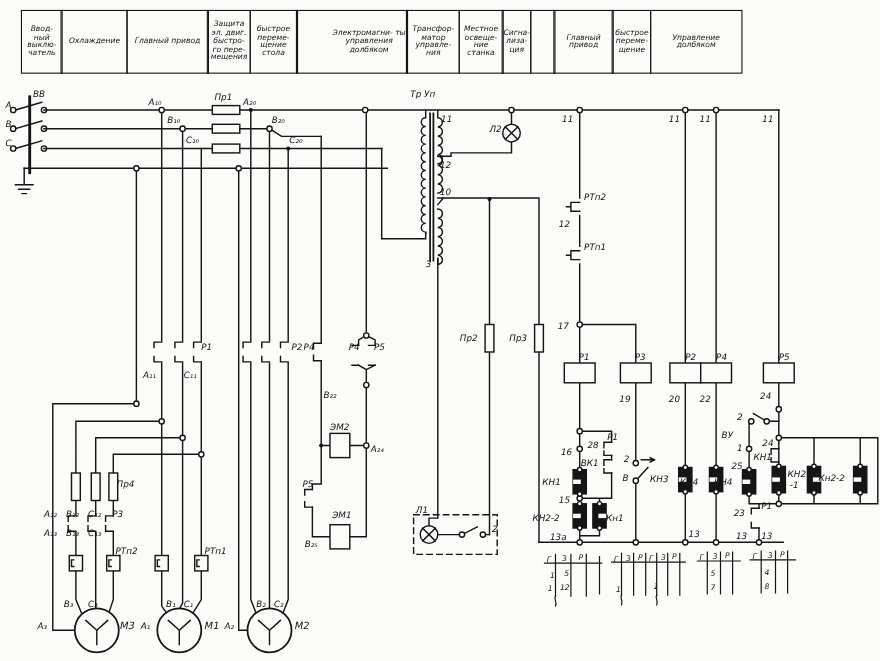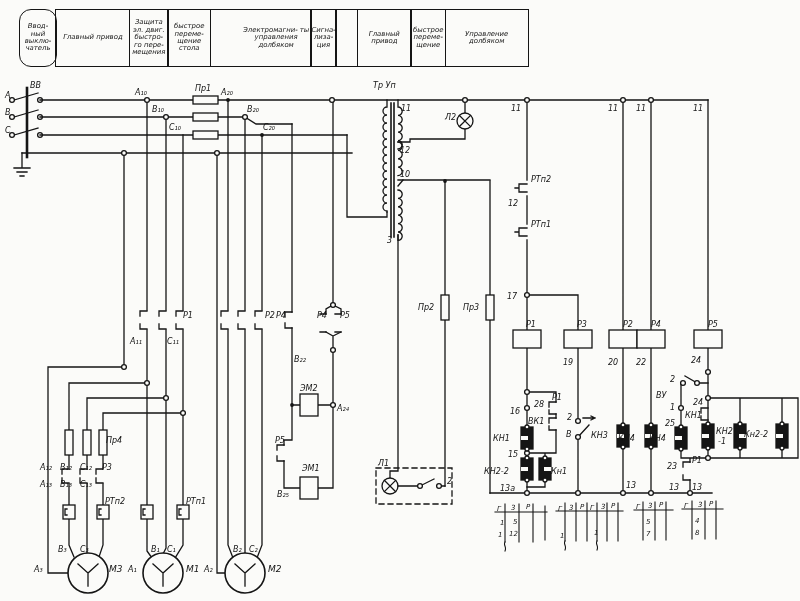--- a/index.html
+++ b/index.html
@@ -4,33 +4,36 @@
 <style>
   html,body{margin:0;padding:0;background:#e8e8e6;}
   #page{position:relative;width:800px;height:601px;background:#fbfbf9;overflow:hidden;
         font-family:"DejaVu Sans",sans-serif;}
   
   #hdr{position:absolute;left:19px;top:9px;display:flex;}
   .hcell{box-sizing:border-box;border:1.6px solid #151515;margin-left:-1.6px;height:58px;
          display:flex;align-items:center;justify-content:center;text-align:center;
          font-style:italic;font-size:6.9px;line-height:1.08;color:#141414;padding:1px 1px;
          font-family:"DejaVu Sans",sans-serif;}
-  .hcell:first-child{margin-left:0;border-radius:12px;}
+  .hcell:first-child{margin-left:0;}
   svg text{font-family:"DejaVu Sans",sans-serif;font-style:italic;fill:#141414;}
 </style>
 </head>
 <body>
 
 <div id="page">
   <div id="hdr">
       <div class="hcell" style="width: 38px;">Ввод- ный выклю- чатель</div>
+      <div class="hcell" style="width: 61px;">Охлаждение</div>
       <div class="hcell" style="width: 75px;">Главный привод</div>
       <div class="hcell" style="width: 40px;">Защита эл. двиг. быстро- го пере- мещения</div>
       <div class="hcell" style="width: 44px; font-style: italic;">быстрое переме- щение стола</div>
       <div class="hcell" style="width: 102px; padding-left: 32px;">Электромагни- ты управления долбяком</div>
+      <div class="hcell" style="width: 49px;">Трансфор- матор управле- ния</div>
+      <div class="hcell" style="width: 41px;">Местное освеще- ние станка</div>
       <div class="hcell" style="width: 27px;">Сигна- лиза- ция</div>
       <div class="hcell" style="width: 23px;"></div>
       <div class="hcell" style="width: 55px;">Главный привод</div>
       <div class="hcell" style="width: 36px;">быстрое переме- щение</div>
       <div class="hcell" style="width: 84px;">Управление долбяком</div>
     </div>
 
   <svg id="schematic" width="800" height="601" viewBox="0 0 800 601">
     <g stroke="#151515" stroke-width="1.3" fill="none" stroke-linecap="square">
 

